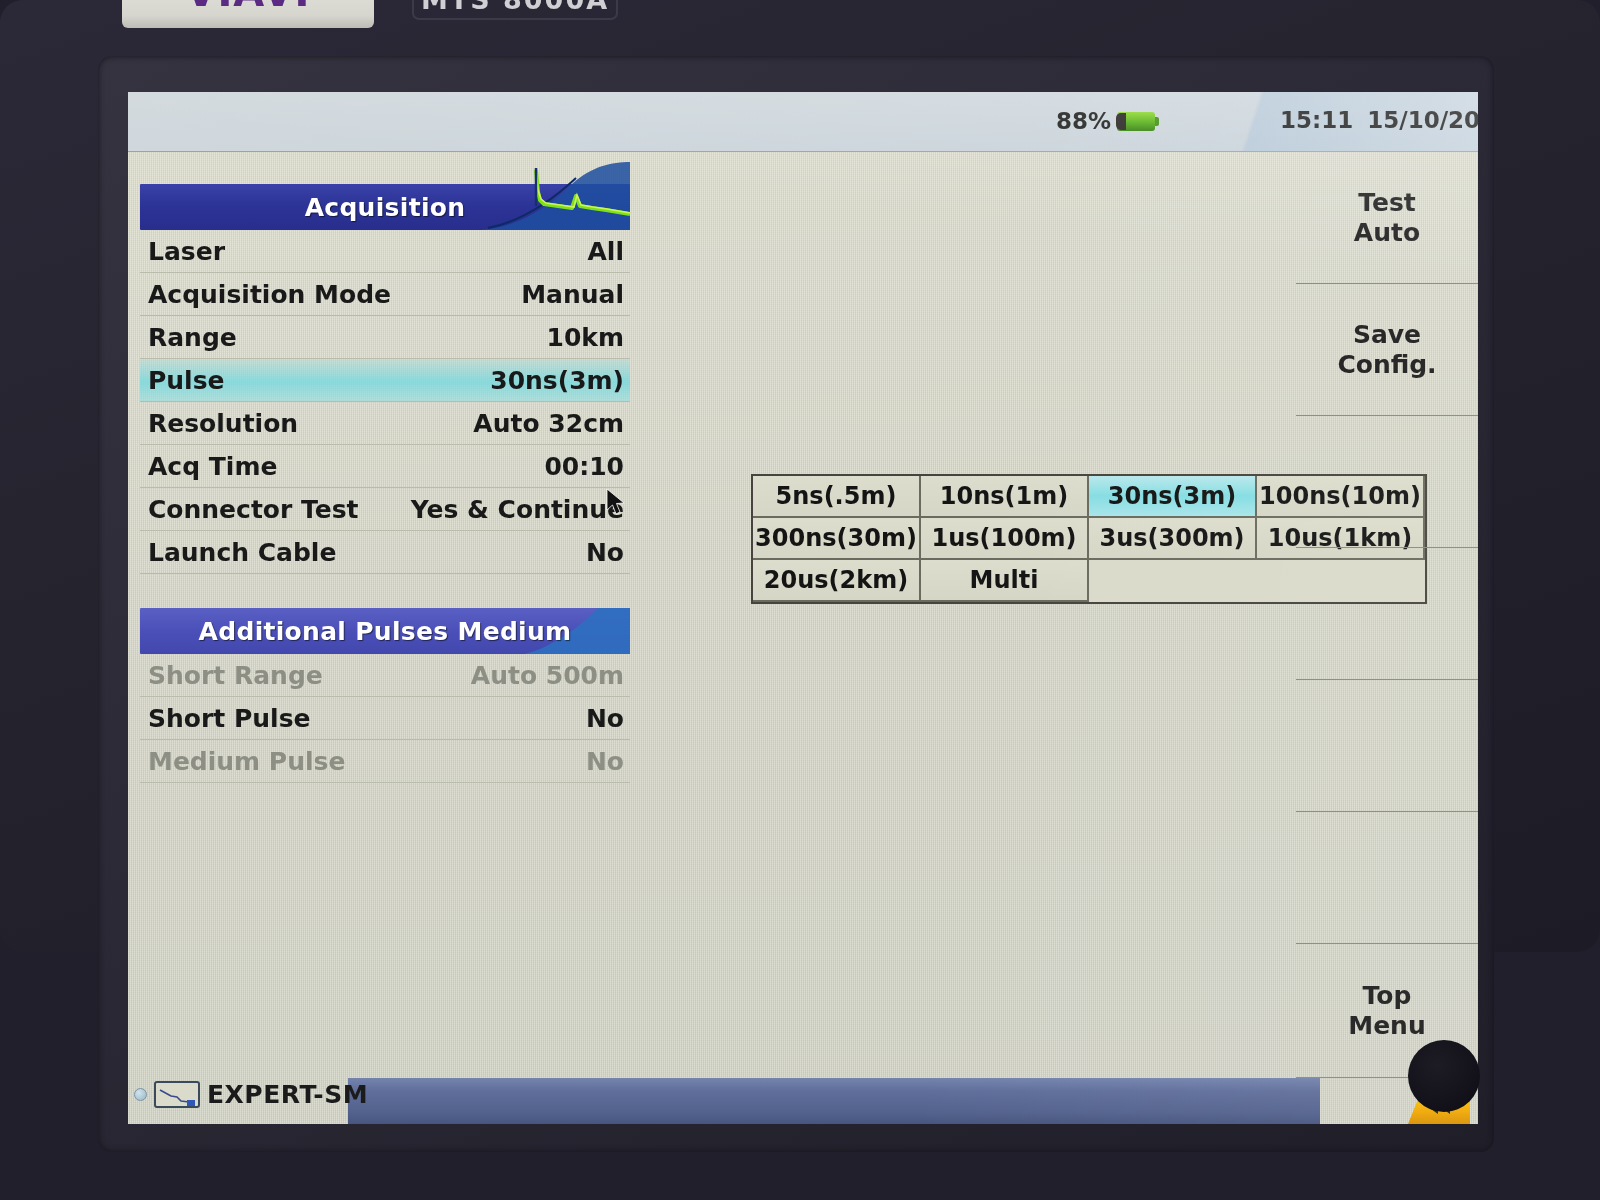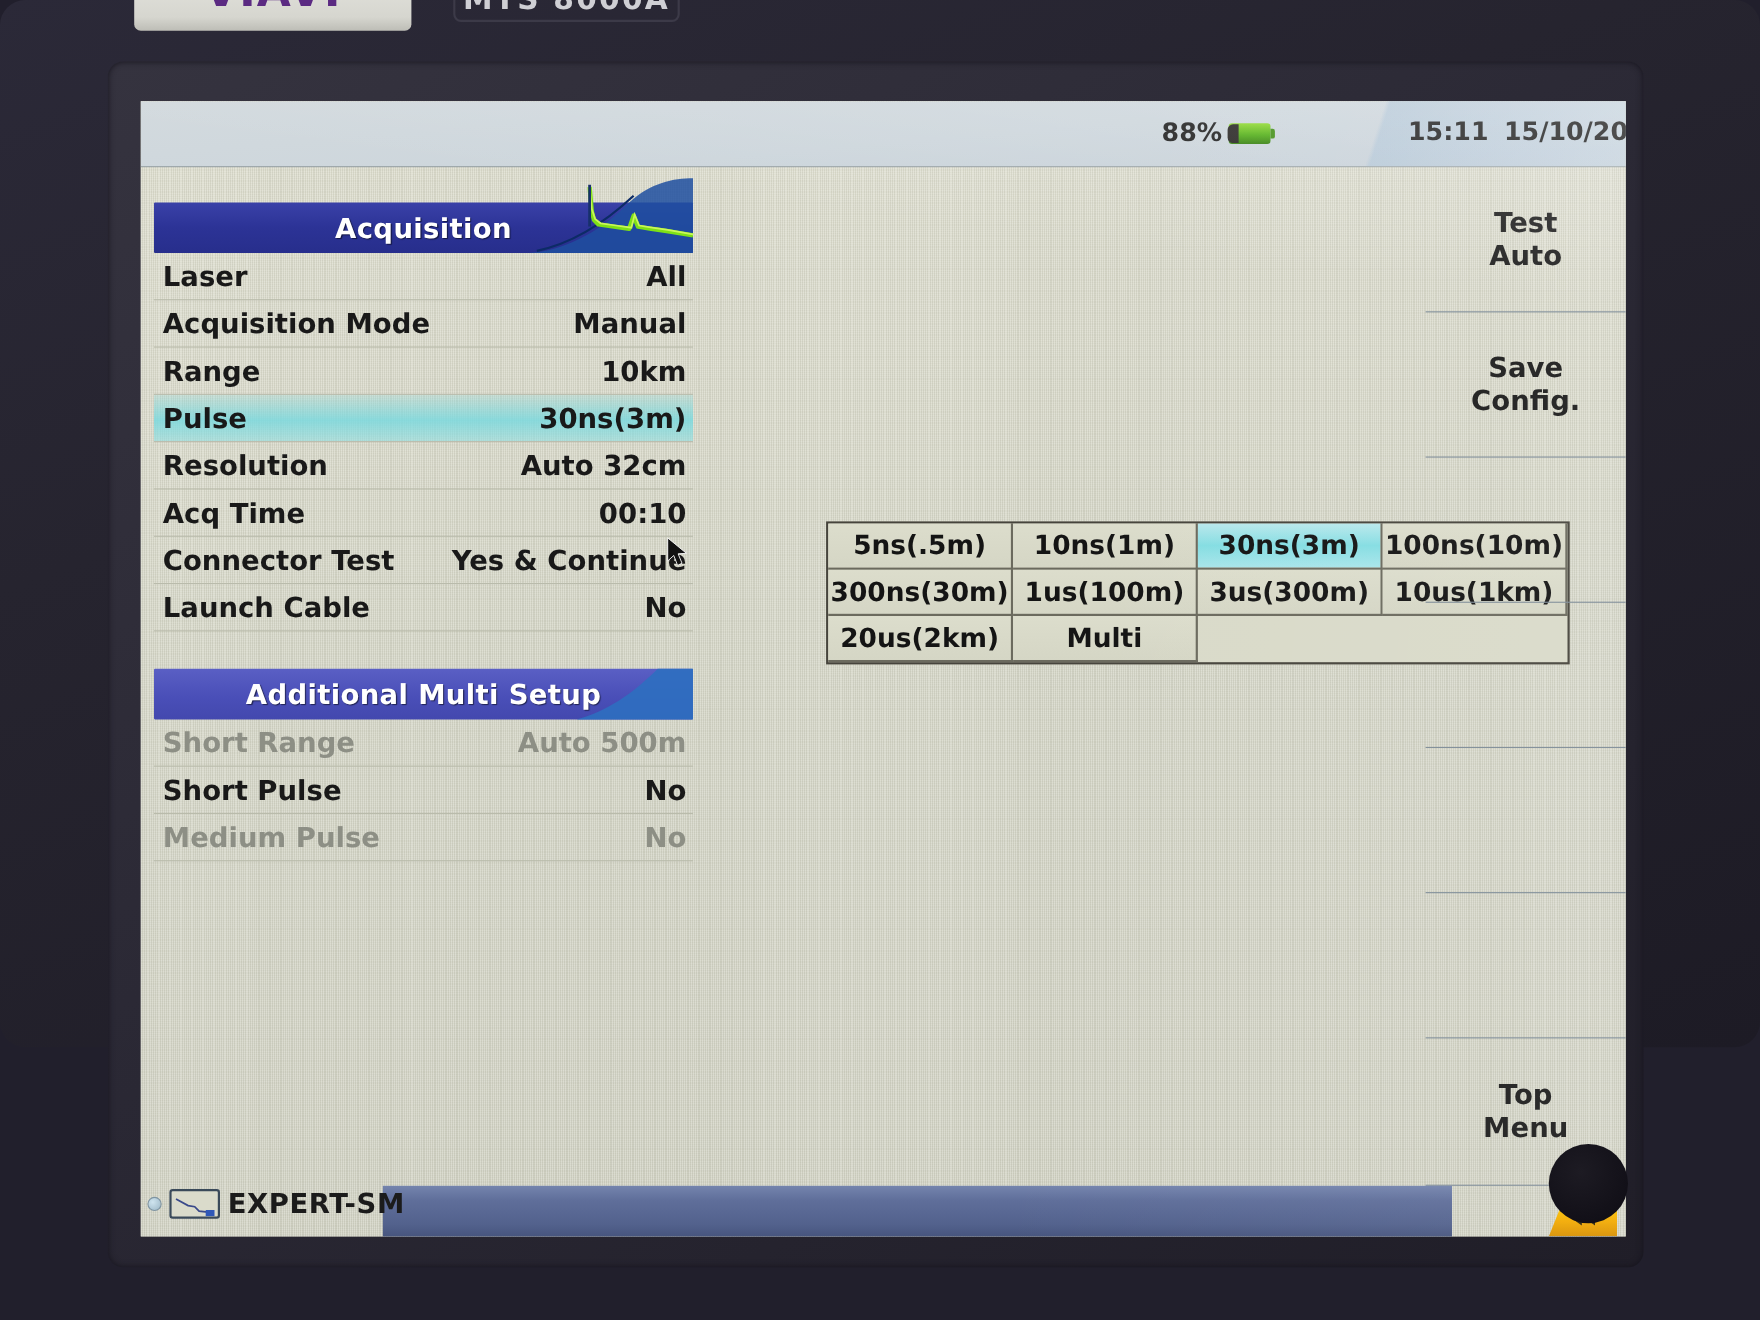--- a/index.html
+++ b/index.html
@@ -296,21 +296,21 @@
             </div>
         </div>
       </div>
 
       <div class="panel">
         <div class="panel-header ph-add">
           <div class="bar"></div>
           <svg class="arc" viewBox="0 0 150 46">
             <path d="M44,46 C70,40 96,22 118,0 L150,0 L150,46 Z" fill="#2e6fc0" opacity="0.9"></path>
           </svg>
-          <span class="title">Additional Multi Setup</span>
+          <span class="title">Additional Pulses Medium</span>
         </div>
         <div>
           <div class="row disabled">
               <span class="rl">Short Range</span>
               <span class="rv">Auto 500m</span>
             </div>
           <div class="row">
               <span class="rl">Short Pulse</span>
               <span class="rv">No</span>
             </div>

